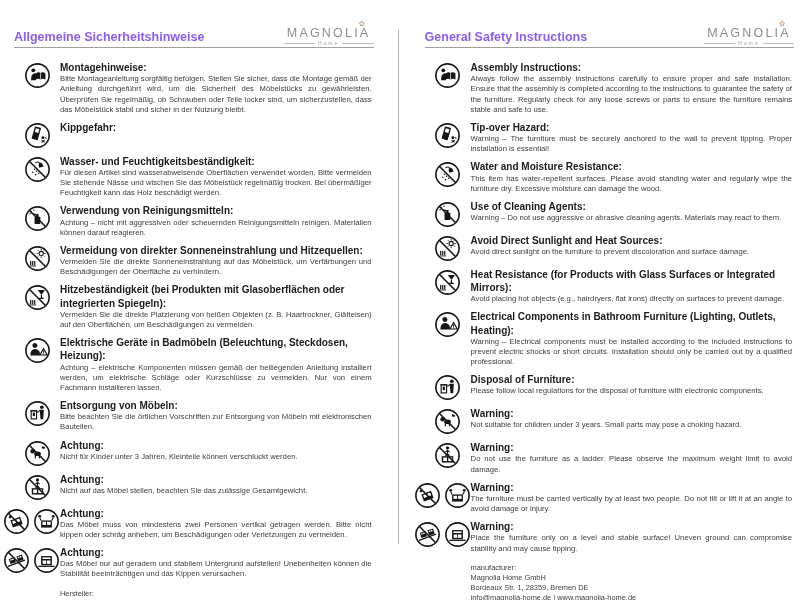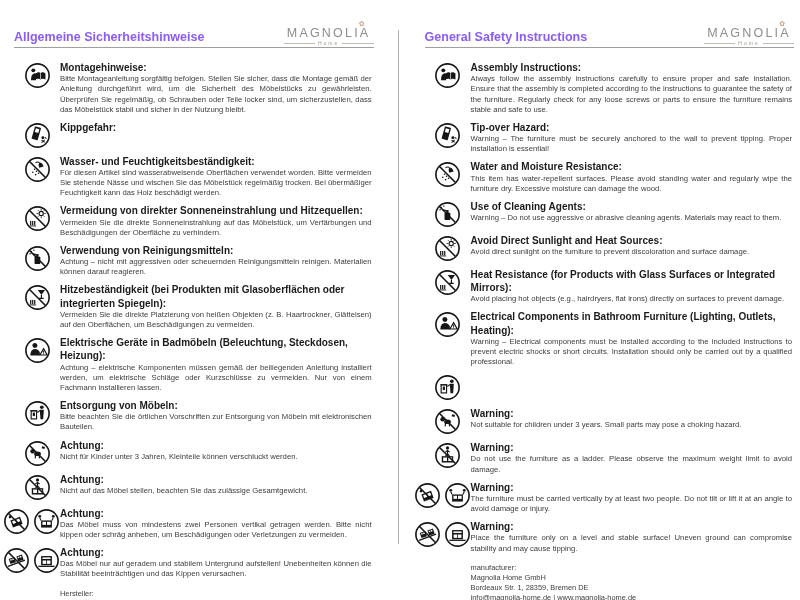--- a/index.html
+++ b/index.html
@@ -108,60 +108,60 @@
       <div class="item-heading">Wasser- und Feuchtigkeitsbeständigkeit:</div>
       <div class="item-body">Für diesen Artikel sind wasserabweisende Oberflächen verwendet worden. Bitte vermeiden Sie stehende Nässe und wischen Sie das Möbelstück regelmäßig trocken. Bei übermäßiger Feuchtigkeit kann das Holz beschädigt werden.</div>
     </div>
   </div>
 
   <div class="item">
     <div class="item-icons">
             <span class="icon">
               <svg viewBox="0 0 40 40">
                 <circle cx="20" cy="20" r="17.2" fill="none" stroke="#161616" stroke-width="2.4"></circle>
+                <rect x="15.6" y="17.4" width="8.6" height="10.8" rx="1" fill="#161616"></rect>
+    <rect x="18" y="13.4" width="3.6" height="4.6" fill="#161616"></rect>
+    <path d="M18.2 14.2 L13.4 13.2" stroke="#161616" stroke-width="1.8"></path>
+    <g fill="#161616">
+                  <circle cx="11" cy="9.6" r="1.1"></circle>
+                  <circle cx="14.6" cy="7.6" r="1.1"></circle>
+                  <circle cx="9" cy="13" r="1.1"></circle>
+                </g>
+                <line x1="8.2" y1="8.2" x2="31.8" y2="31.8" stroke="#161616" stroke-width="2.4"></line>
+              </svg>
+            </span>
+          </div>
+    <div class="item-text">
+      <div class="item-heading">Verwendung von Reinigungsmitteln:</div>
+      <div class="item-body">Achtung – nicht mit aggressiven oder scheuernden Reinigungsmitteln reinigen. Materialien können darauf reagieren.</div>
+    </div>
+  </div>
+
+  <div class="item">
+    <div class="item-icons">
+            <span class="icon">
+              <svg viewBox="0 0 40 40">
+                <circle cx="20" cy="20" r="17.2" fill="none" stroke="#161616" stroke-width="2.4"></circle>
                 <circle cx="25.5" cy="12.5" r="3.1" fill="none" stroke="#161616" stroke-width="1.6"></circle>
     <g stroke="#161616" stroke-width="1.3">
                   <path d="M25.5 5.6 V8.2 M25.5 16.8 V19.4 M18.6 12.5 H21.2 M29.8 12.5 H32.4 M20.7 7.7 L22.4 9.4 M28.6 15.6 L30.3 17.3 M30.3 7.7 L28.6 9.4 M22.4 15.6 L20.7 17.3"></path>
                 </g>
     <g fill="#161616">
                   <rect x="9" y="23.6" width="1.8" height="6.4"></rect>
                   <rect x="12" y="23.6" width="1.8" height="6.4"></rect>
                   <rect x="15" y="23.6" width="1.8" height="6.4"></rect>
                   <rect x="8.4" y="30.4" width="9.6" height="1.3"></rect>
                 </g>
                 <line x1="8.2" y1="8.2" x2="31.8" y2="31.8" stroke="#161616" stroke-width="2.4"></line>
               </svg>
             </span>
           </div>
     <div class="item-text">
       <div class="item-heading">Vermeidung von direkter Sonneneinstrahlung und Hitzequellen:</div>
       <div class="item-body">Vermeiden Sie die direkte Sonneneinstrahlung auf das Möbelstück, um Verfärbungen und Beschädigungen der Oberfläche zu verhindern.</div>
-    </div>
-  </div>
-
-  <div class="item">
-    <div class="item-icons">
-            <span class="icon">
-              <svg viewBox="0 0 40 40">
-                <circle cx="20" cy="20" r="17.2" fill="none" stroke="#161616" stroke-width="2.4"></circle>
-                <rect x="15.6" y="17.4" width="8.6" height="10.8" rx="1" fill="#161616"></rect>
-    <rect x="18" y="13.4" width="3.6" height="4.6" fill="#161616"></rect>
-    <path d="M18.2 14.2 L13.4 13.2" stroke="#161616" stroke-width="1.8"></path>
-    <g fill="#161616">
-                  <circle cx="11" cy="9.6" r="1.1"></circle>
-                  <circle cx="14.6" cy="7.6" r="1.1"></circle>
-                  <circle cx="9" cy="13" r="1.1"></circle>
-                </g>
-                <line x1="8.2" y1="8.2" x2="31.8" y2="31.8" stroke="#161616" stroke-width="2.4"></line>
-              </svg>
-            </span>
-          </div>
-    <div class="item-text">
-      <div class="item-heading">Verwendung von Reinigungsmitteln:</div>
-      <div class="item-body">Achtung – nicht mit aggressiven oder scheuernden Reinigungsmitteln reinigen. Materialien können darauf reagieren.</div>
     </div>
   </div>
 
   <div class="item">
     <div class="item-icons">
             <span class="icon">
               <svg viewBox="0 0 40 40">
                 <circle cx="20" cy="20" r="17.2" fill="none" stroke="#161616" stroke-width="2.4"></circle>
                 <path d="M20.4 8.8 L31.2 8.8 L25.8 16.4 Z" fill="#161616"></path>
     <path d="M25.8 16.4 L25.8 21.4 M22.4 21.4 L29.2 21.4" stroke="#161616" stroke-width="1.7"></path>
@@ -510,20 +510,24 @@
                 <circle cx="20" cy="20" r="17.2" fill="none" stroke="#161616" stroke-width="2.4"></circle>
                 <rect x="10.6" y="16" width="8" height="12" fill="none" stroke="#161616" stroke-width="1.7"></rect>
     <path d="M9.4 16 L19.8 16" stroke="#161616" stroke-width="1.7"></path>
     <rect x="13" y="18.6" width="3.2" height="5.2" fill="#161616"></rect>
     <circle cx="26.4" cy="10.8" r="2.7" fill="#161616"></circle>
     <path d="M23.4 14.4 L29.4 14.4 L28.4 28.4 L24.4 28.4 Z" fill="#161616"></path>
     <path d="M23.8 15.4 L19.8 18.4" stroke="#161616" stroke-width="1.7"></path>
               </svg>
             </span>
           </div>
+    <div class="item-text">
+      <div class="item-heading">Disposal of Furniture:</div>
+      <div class="item-body">Please follow local regulations for the disposal of furniture with electronic components.</div>
+    </div>
   </div>
 
   <div class="item">
     <div class="item-icons">
             <span class="icon">
               <svg viewBox="0 0 40 40">
                 <circle cx="20" cy="20" r="17.2" fill="none" stroke="#161616" stroke-width="2.4"></circle>
                 <circle cx="12.8" cy="16.6" r="3.4" fill="#161616"></circle>
     <path d="M15.4 19 Q20 15.4 24.6 18.6 Q26.2 21.6 23.6 23.6 L16.4 23.6 Q13.8 21.4 15.4 19 Z" fill="#161616"></path>
     <path d="M17 23.6 L16.5 27.2 M22.6 23.6 L23.1 27.2" stroke="#161616" stroke-width="1.7"></path>

